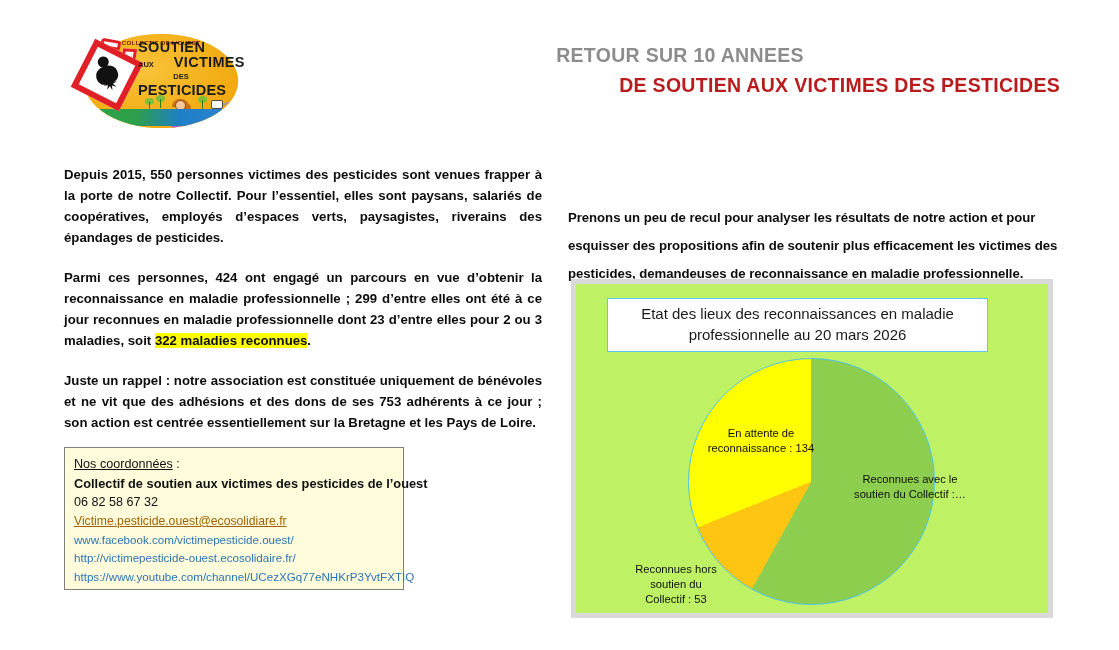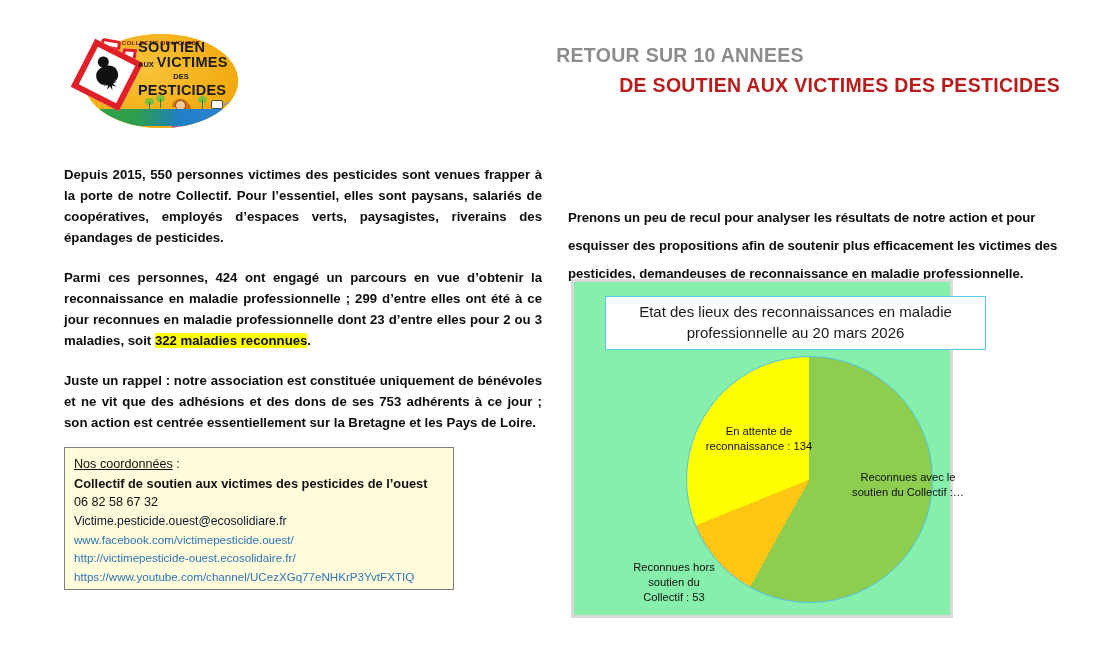--- a/index.html
+++ b/index.html
@@ -136,21 +136,21 @@
   .lt-soutien {
     font-size: 14.5px;
     font-weight: bold;
     color: #1b1b1b;
     letter-spacing: 0.4px;
     line-height: 15px;
   }
   .lt-row {
     display: flex;
     align-items: baseline;
-    gap: 3px;
+    gap: 20px;
     line-height: 15px;
   }
   .lt-aux {
     font-size: 7.5px;
     font-weight: bold;
     color: #1b1b1b;
   }
   .lt-victimes {
     font-size: 14.5px;
     font-weight: bold;
@@ -309,21 +309,21 @@
   }
   .hl {
     background: #FFFF00;
     margin-top: 32px;
   }
 
   
   .contact-box {
     position: absolute;
     left: 64px; top: 447px;
-    width: 390px;
+    width: 340px;
     height: 143px;
     background: #FEFCDB;
     border: 1.2px solid #7f7f7f;
     padding: 7px 9px 0 9px;
   }
   .cb-line {
     font-size: 12.6px;
     line-height: 19px;
     color: #111111;
     white-space: nowrap;
@@ -336,24 +336,24 @@
     font-size: 12.2px;
     line-height: 18.5px;
     white-space: nowrap;
   }
   .cb-link.small { font-size: 11.6px; }
 
   
   .chart-frame {
     position: absolute;
     left: 571px; top: 279px;
-    width: 382px;
+    width: 482px;
     height: 339px;
-    background: #86efac;
-    border: 3px solid #8b5cf6;
+    background: #bef264;
+    border: 5px solid #8b5cf6;
   }
   .chart-title {
     position: absolute;
     left: 31px; top: 14px;
     width: 381px;
     padding: 4px 6px 6px 6px;
     border: 1.4px solid #5BC8EF;
     background: #ffffff;
     text-align: center;
   }
@@ -492,21 +492,21 @@
     <p class="para">Prenons un peu de recul pour analyser les résultats de notre action et pour esquisser des propositions afin de soutenir plus efficacement les victimes des pesticides, demandeuses de reconnaissance en maladie professionnelle.</p>
   </div>
 
   <div class="contact-box">
     <div class="cb-line cb-head"><u>Nos coordonnées</u><span> :</span></div>
 
     <div class="cb-line cb-bold">Collectif de soutien aux victimes des pesticides de l’ouest</div>
 
     <div class="cb-line">06 82 58 67 32</div>
 
-    <div class="cb-link" style="color: #0f172a;">Victime.pesticide.ouest@ecosolidiare.fr</div>
+    <div class="cb-link" style="color: #a16207; text-decoration: underline;">Victime.pesticide.ouest@ecosolidiare.fr</div>
 
     <div class="cb-link small" style="color: rgb(46, 116, 181);">www.facebook.com/victimepesticide.ouest/</div>
 
     <div class="cb-link small" style="color: rgb(46, 116, 181);">http://victimepesticide-ouest.ecosolidaire.fr/</div>
 
     <div class="cb-link small" style="color: rgb(46, 116, 181);">https://www.youtube.com/channel/UCezXGq77eNHKrP3YvtFXTIQ</div>
   </div>
 
   <div class="chart-frame" style="border-color: rgb(217, 217, 217);">
 

